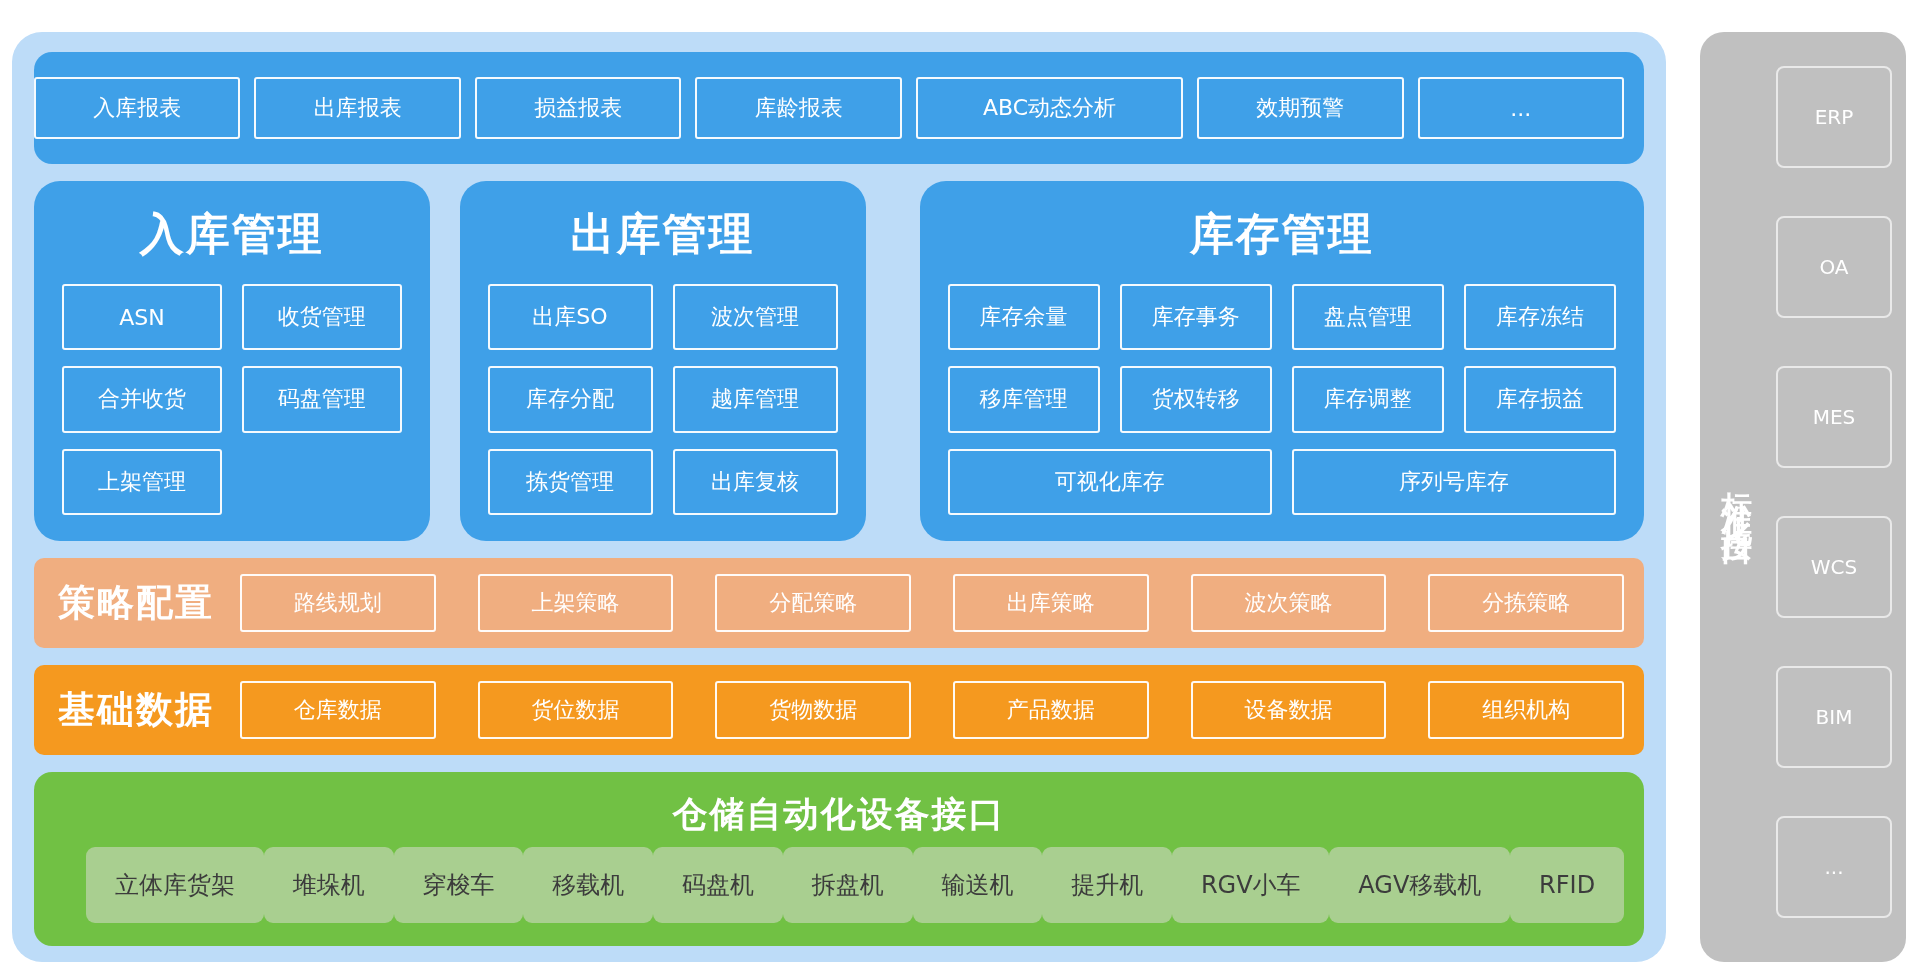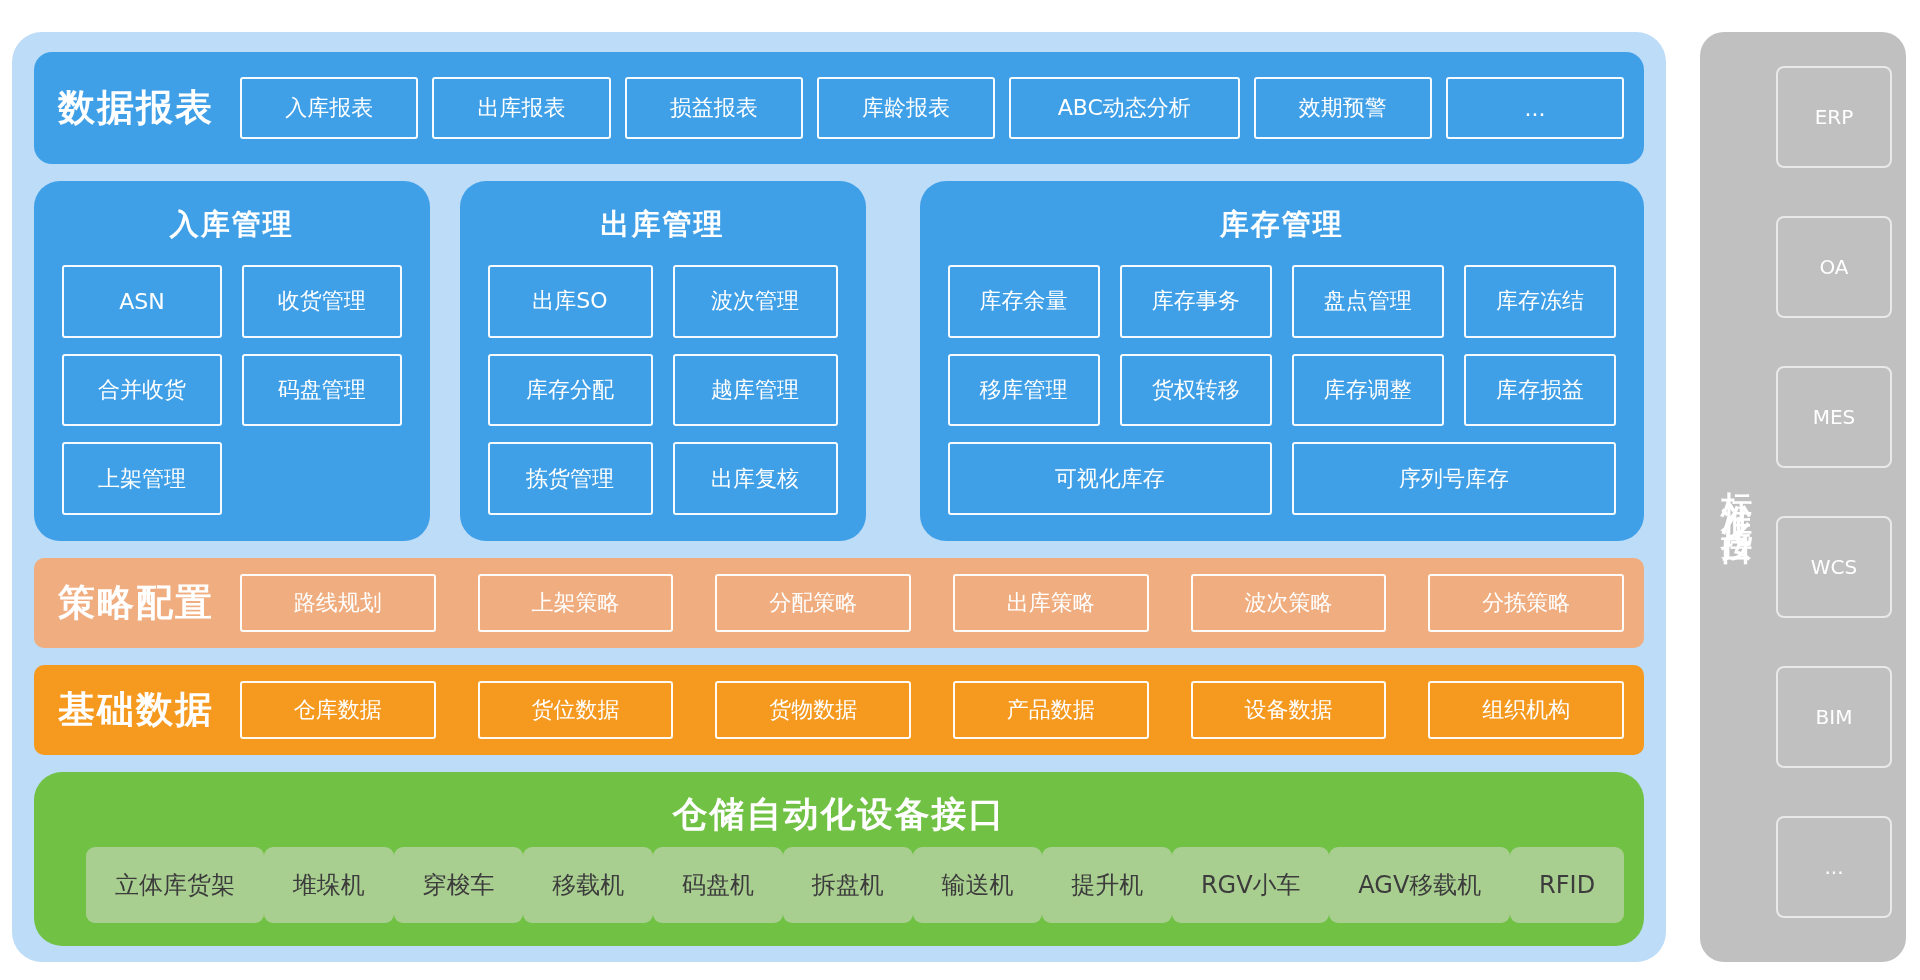--- a/index.html
+++ b/index.html
@@ -46,38 +46,38 @@
   
   .panels-row{height:360px;display:flex;gap:30px;}
   .panel{
     background:var(--module-blue);border-radius:26px;
     padding:18px 28px 26px;display:flex;flex-direction:column;color:var(--text-white);
   }
   .panel-inbound{flex:97 1 0;}
   .panel-outbound{flex:100 1 0;}
   .panel-inventory{flex:191 1 0;margin-left:24px;}
   .panel-title{
-    text-align:center;font-size:29px;font-weight:700;letter-spacing:2px;
+    text-align:center;font-size:44px;font-weight:700;letter-spacing:2px;
     margin:6px 0 20px;
   }
   .panel-grid{flex:1;display:grid;grid-auto-rows:1fr;gap:16px 20px;}
   .panel-grid.cols-2{grid-template-columns:repeat(2,1fr);}
   .panel-grid.cols-4{grid-template-columns:repeat(4,1fr);}
   .panel-grid.grid-inv > .wbox:nth-child(9),
   .panel-grid.grid-inv > .wbox:nth-child(10){grid-column:span 2;}
 
   
   .strategy-bar{height:90px;background:var(--strategy-salmon);border-radius:10px;}
   .base-bar{height:90px;background:var(--base-orange);border-radius:10px;}
   .strategy-bar .bar-items,.base-bar .bar-items{gap:42px;}
   .strategy-bar .wbox,.base-bar .wbox{flex:1;height:58px;}
 
   
   .green{
-    flex:1;background:var(--device-green);border-radius:28px;
+    flex:1;background:var(--device-green);border-radius:18px;
     display:flex;flex-direction:column;justify-content:space-evenly;
     padding:10px 20px 14px;
   }
   .green-title{
     text-align:center;font-size:35px;font-weight:700;letter-spacing:2px;
     color:var(--text-white);
   }
   .green-items{display:flex;padding-left:32px;}
   .gbox{
     flex:1 1 auto;height:76px;background:var(--device-chip-green);border-radius:9px;
@@ -107,21 +107,20 @@
   }
 </style>
 </head>
 <body>
 
 <div class="stage">
 
   <div class="main-col">
 
     <div class="bar report-bar">
-      <div class="bar-title">数据报表</div>
       <div class="bar-items">
 
       <div class="wbox">入库报表</div>
           <div class="wbox">出库报表</div>
           <div class="wbox">损益报表</div>
           <div class="wbox">库龄报表</div>
           <div class="wbox">ABC动态分析</div>
           <div class="wbox">效期预警</div>
           <div class="wbox">...</div>
         </div>

